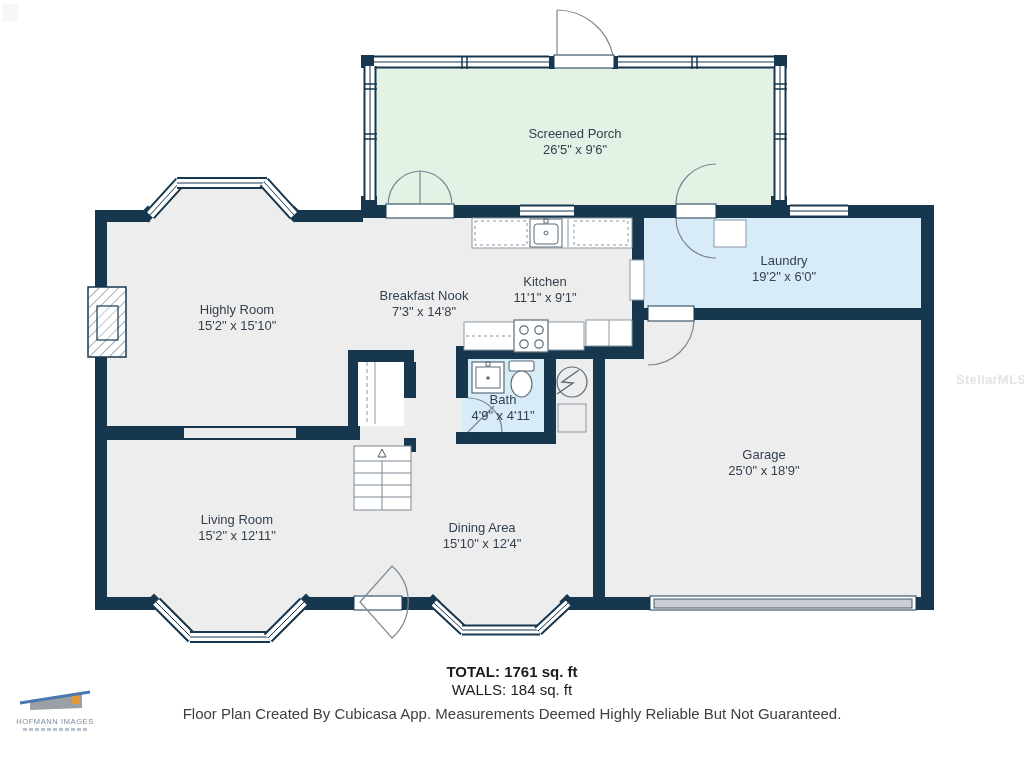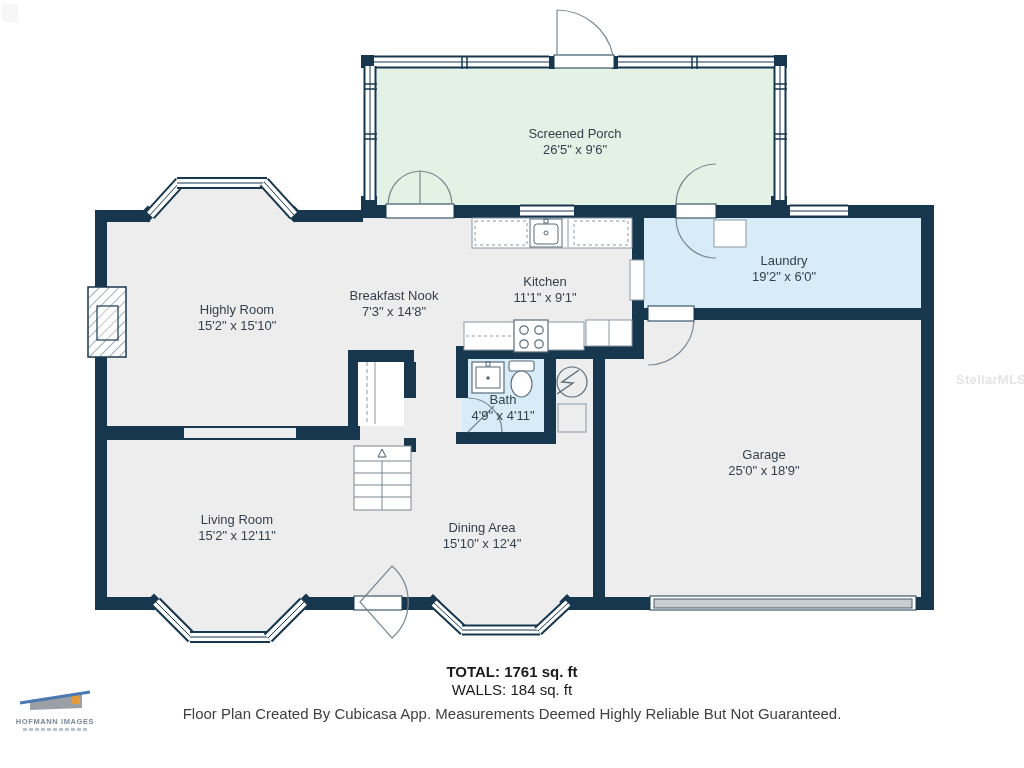--- a/index.html
+++ b/index.html
@@ -11,21 +11,21 @@
   .room-label .rname{display:block;}
   .room-label .rdims{display:block;}
   .summary{position:absolute;left:0;right:0;top:663px;text-align:center;
            font-size:15px;line-height:17.5px;color:#1b1b1b;}
   .summary .total{font-weight:bold;}
   .summary .disclaimer{font-size:15px;color:#3f3f3f;margin-top:7px;}
   .stellar-wm{position:absolute;left:956px;top:372px;font-size:13px;font-weight:bold;
               color:#e4e4e4;letter-spacing:0.3px;}
   .corner-wm{position:absolute;left:2px;top:4px;width:16px;height:18px;background:#f4f4f4;opacity:.7;}
   .hof-logo{position:absolute;left:14px;top:688px;width:82px;text-align:center;}
-  .hof-logo .hof-title{font-size:7.5px;font-weight:bold;color:#7c8a99;letter-spacing:0.6px;margin-top:1px;}
+  .hof-logo .hof-title{font-size:7.5px;font-weight:normal;color:#7c8a99;letter-spacing:0.6px;margin-top:1px;}
   .hof-logo .hof-tagline{height:3px;width:64px;margin:2px auto 0;
         background:repeating-linear-gradient(90deg,#b9c6d2 0 4px,#fff 4px 6px);}
 </style>
 </head>
 <body>
 
 <div id="stage">
 
 <svg id="plan-svg" width="1024" height="768" viewBox="0 0 1024 768">
   <defs>
@@ -327,21 +327,21 @@
 </svg>
 
 <div class="room-label" style="left:575px;top:126px">
   <span class="rname">Screened Porch</span>
   <span class="rdims">26'5" x 9'6"</span>
 </div>
 <div class="room-label" style="left:237px;top:302px">
   <span class="rname">Highly Room</span>
   <span class="rdims">15'2" x 15'10"</span>
 </div>
-<div class="room-label" style="left:394px;top:288px">
+<div class="room-label" style="left:424px;top:288px">
   <span class="rname">Breakfast Nook</span>
   <span class="rdims">7'3" x 14'8"</span>
 </div>
 <div class="room-label" style="left:545px;top:274px">
   <span class="rname">Kitchen</span>
   <span class="rdims">11'1" x 9'1"</span>
 </div>
 <div class="room-label" style="left:784px;top:253px">
   <span class="rname">Laundry</span>
   <span class="rdims">19'2" x 6'0"</span>

